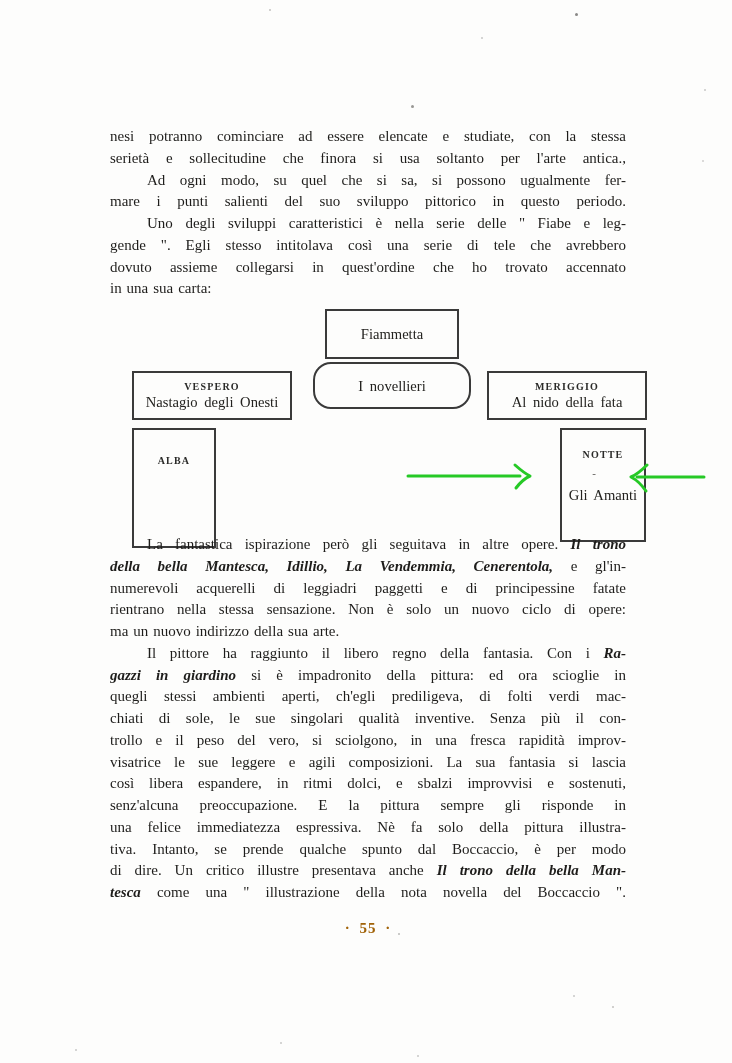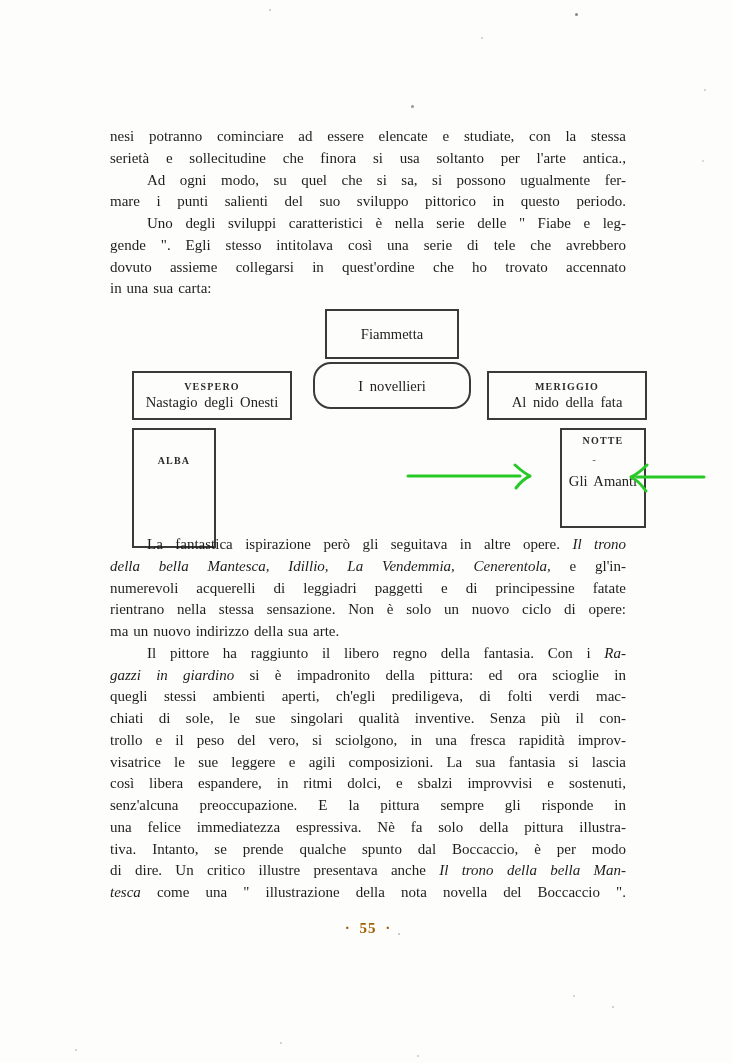--- a/index.html
+++ b/index.html
@@ -14,41 +14,41 @@
   .textblock{position:absolute;left:110px;width:516px;}
   .line{
     height:21.75px;line-height:21.75px;
     font-size:15px;
     word-spacing:1.2px;
     text-align:justify;text-align-last:justify;
     overflow:hidden;white-space:normal;
   }
   .line.ind{padding-left:37px;}
   .line.last{text-align-last:left;}
-  .it{font-style:italic;}
+  .it{font-style:italic;font-weight:bold;}
   
   .dbox{
     position:absolute;border:2px solid #3a3a3a;background:transparent;
     display:flex;flex-direction:column;align-items:center;justify-content:center;
     text-align:center;
     margin-left:22px;
   }
   .dbox .caps{
     font-size:10px;font-weight:bold;letter-spacing:1.2px;color:#2a2a28;
     line-height:13px;
   }
   .dbox .title{
     font-size:14.6px;color:#23221f;word-spacing:3px;line-height:18px;
   }
   .box-fiammetta{left:303px;top:309px;width:130px;height:46px;}
   .box-vespero{left:110px;top:371px;width:156px;height:45px;}
   .box-novellieri{left:291px;top:362px;width:154px;height:43px;border-radius:18px;}
   .box-meriggio{left:465px;top:371px;width:156px;height:45px;}
   .box-alba{left:110px;top:428px;width:80px;height:92px;justify-content:flex-start;padding-top:24px;box-sizing:content-box;}
-  .box-notte{left:538px;top:428px;width:82px;height:92px;justify-content:flex-start;padding-top:4px;}
+  .box-notte{left:538px;top:428px;width:82px;height:92px;justify-content:flex-start;padding-top:18px;}
   .box-notte .sep{font-size:11px;line-height:10px;color:#55534f;margin:7px 0 2px -18px;}
   .box-notte .title{margin-top:6px;}
   .arrow-svg{position:absolute;}
   .pageno{
     position:absolute;left:110px;width:516px;top:920px;
     text-align:center;font-size:15px;font-weight:bold;color:#a16207;
     letter-spacing:1px;word-spacing:4px;
   }
   .speck{position:absolute;border-radius:50%;background:#7a7875;}
 </style>

